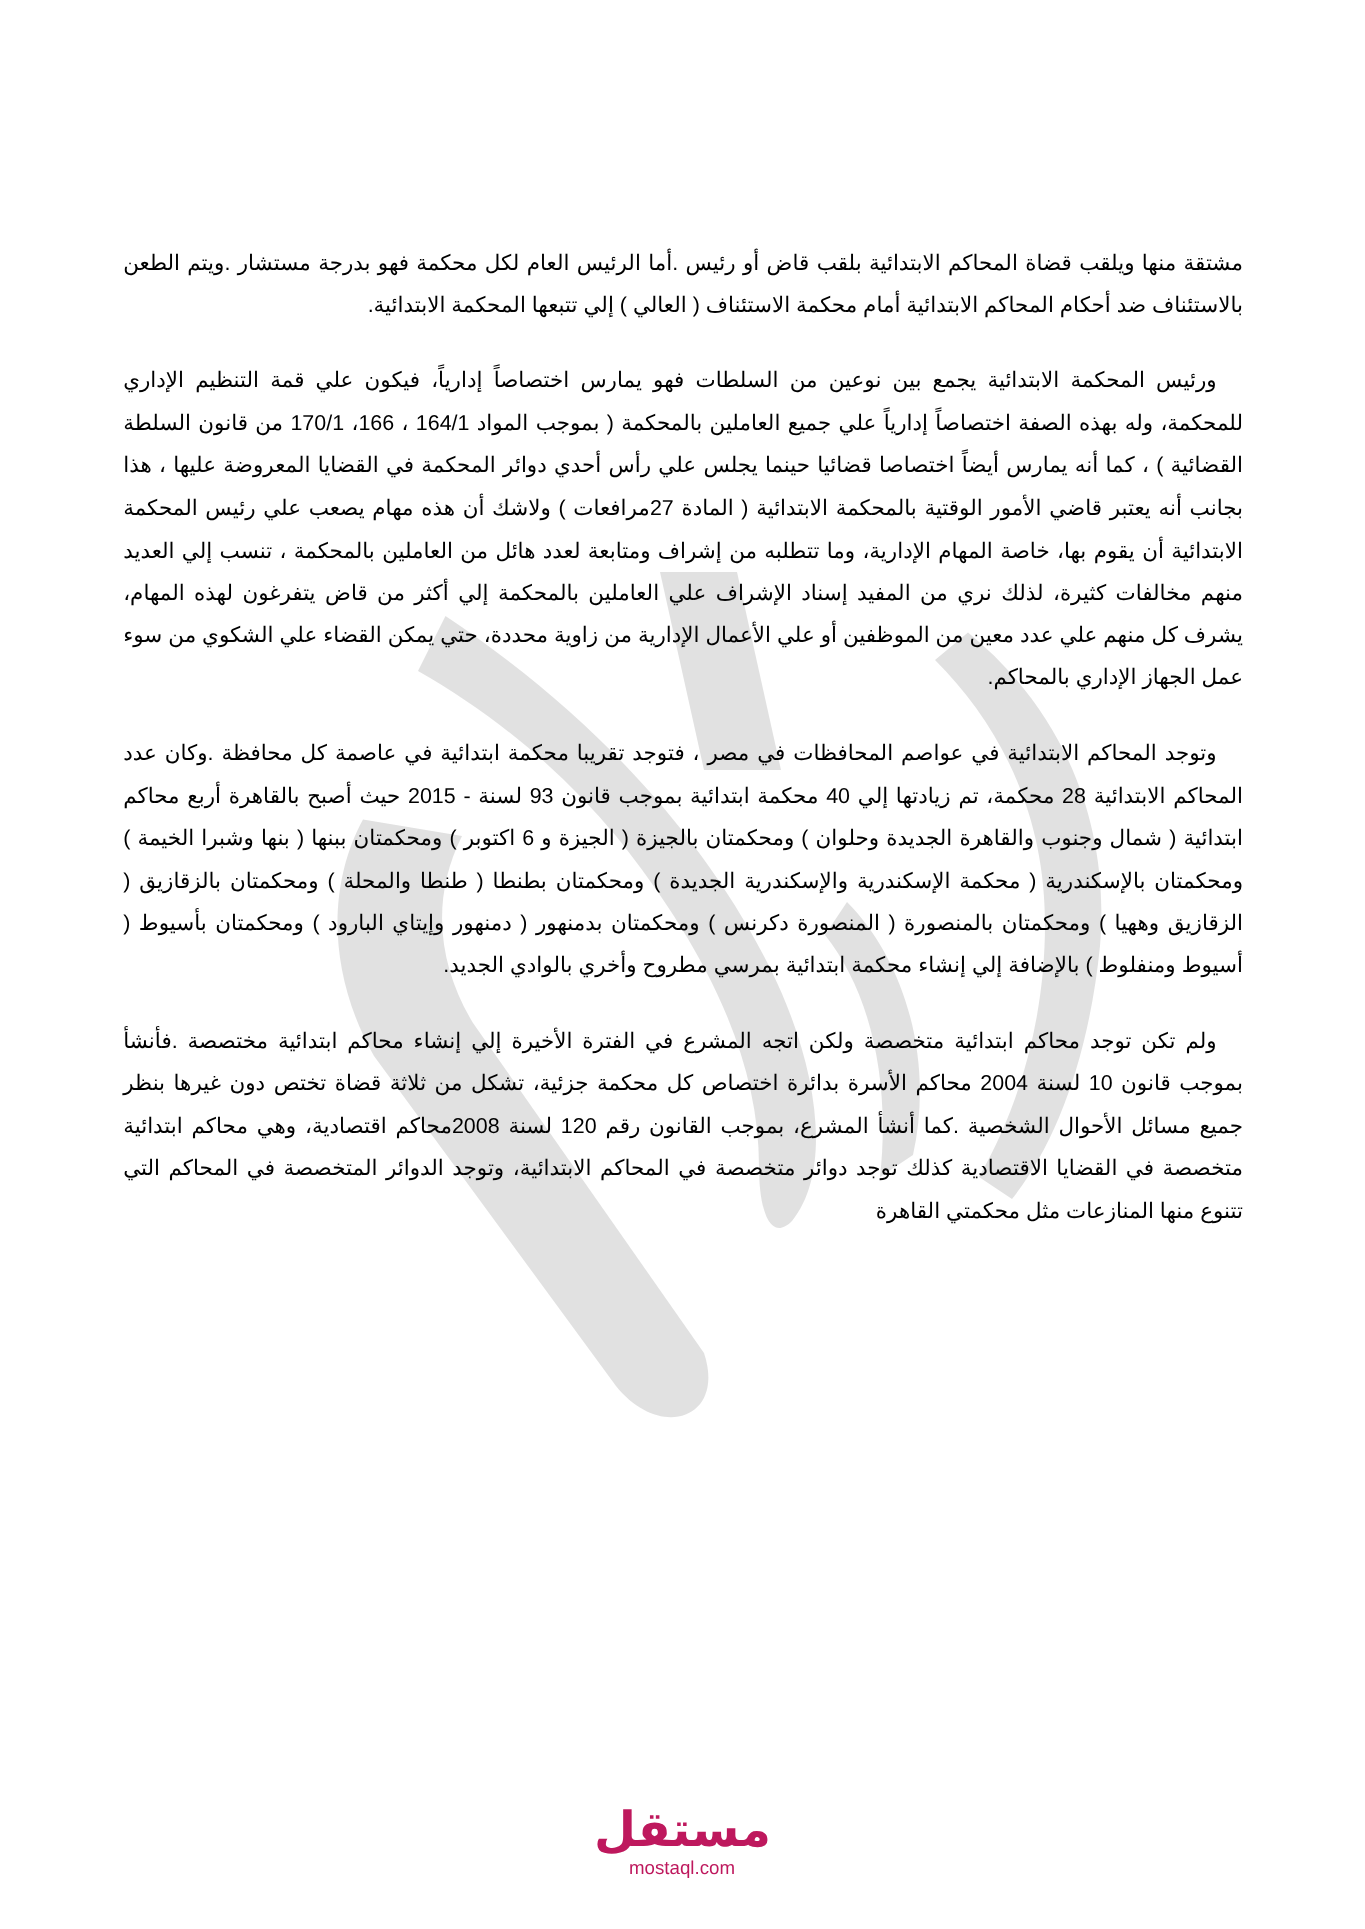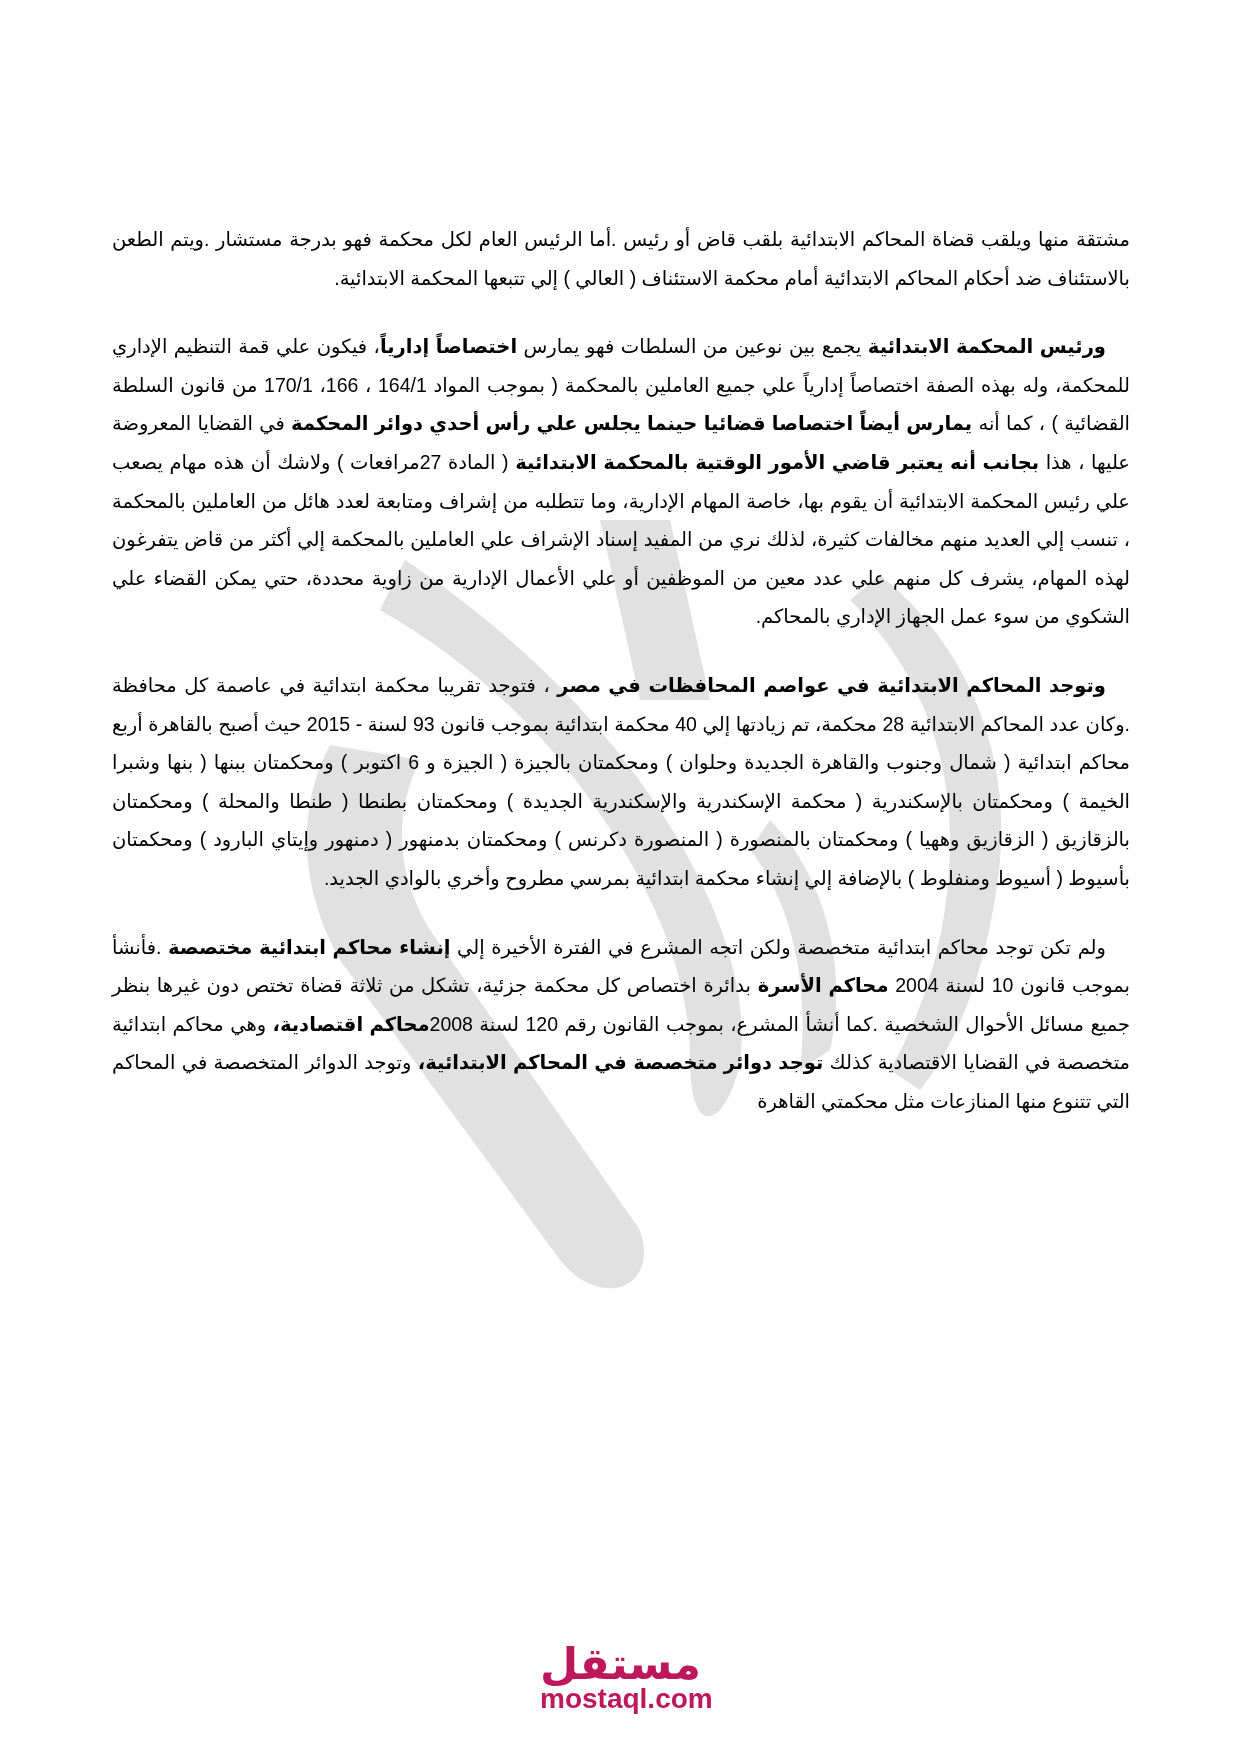--- a/index.html
+++ b/index.html
@@ -7,28 +7,28 @@
   .page { position: absolute; left: 0; top: 0; width: 1241px; height: 1754px; background: #fff; }
   .watermark-shape { position: absolute; left: 0; top: 0; width: 1241px; height: 1754px; pointer-events: none; }
   .content {
     position: absolute; left: 112px; top: 220px; width: 1018px;
     direction: rtl; text-align: justify;
     font-family: "Liberation Sans", "DejaVu Sans", sans-serif;
     font-size: 19.5px; line-height: 38.6px; color: #000;
   }
   .para { margin: 0 0 30px 0; text-align-last: right; }
   .para.indent { text-indent: 24px; }
-  .para b { font-weight: bold; }
+  .para b { font-weight: normal; }
   .page-number {
     position: absolute; left: 0; width: 1241px; top: 1580px; text-align: center;
     font-family: "DejaVu Sans", sans-serif; font-weight: bold; font-size: 24px; color: #000;
   }
   .brand { position: absolute; left: 540px; top: 1640px; width: 160px; text-align: center; color: #be185d; }
   .brand-ar { font-family: "DejaVu Sans", sans-serif; font-weight: bold; font-size: 44px; line-height: 48px; }
-  .brand-en { font-family: "Liberation Sans", sans-serif; font-weight: bold; font-size: 28px; line-height: 22px; }
+  .brand-en { font-family: "Liberation Sans", sans-serif; font-weight: normal; font-size: 17px; line-height: 22px; }
 </style>
 </head>
 <body>
 
 <div class="page">
 
   <svg class="watermark-shape" viewBox="0 0 1241 1754">
     <path fill="#dcdcdc" opacity="0.85" d="M330,745 C300,800 295,880 340,960 L560,1260 C600,1310 660,1290 640,1230 L430,930 C400,880 390,820 420,760 Z"></path>
     <path fill="#dcdcdc" opacity="0.85" d="M405,560 C540,650 640,760 700,880 C740,960 760,1060 720,1110 C700,1130 690,1100 690,1060 C690,960 640,860 560,760 C510,700 450,650 380,610 Z"></path>
     <path fill="#dcdcdc" opacity="0.85" d="M600,520 L670,520 L710,700 L640,700 Z"></path>

